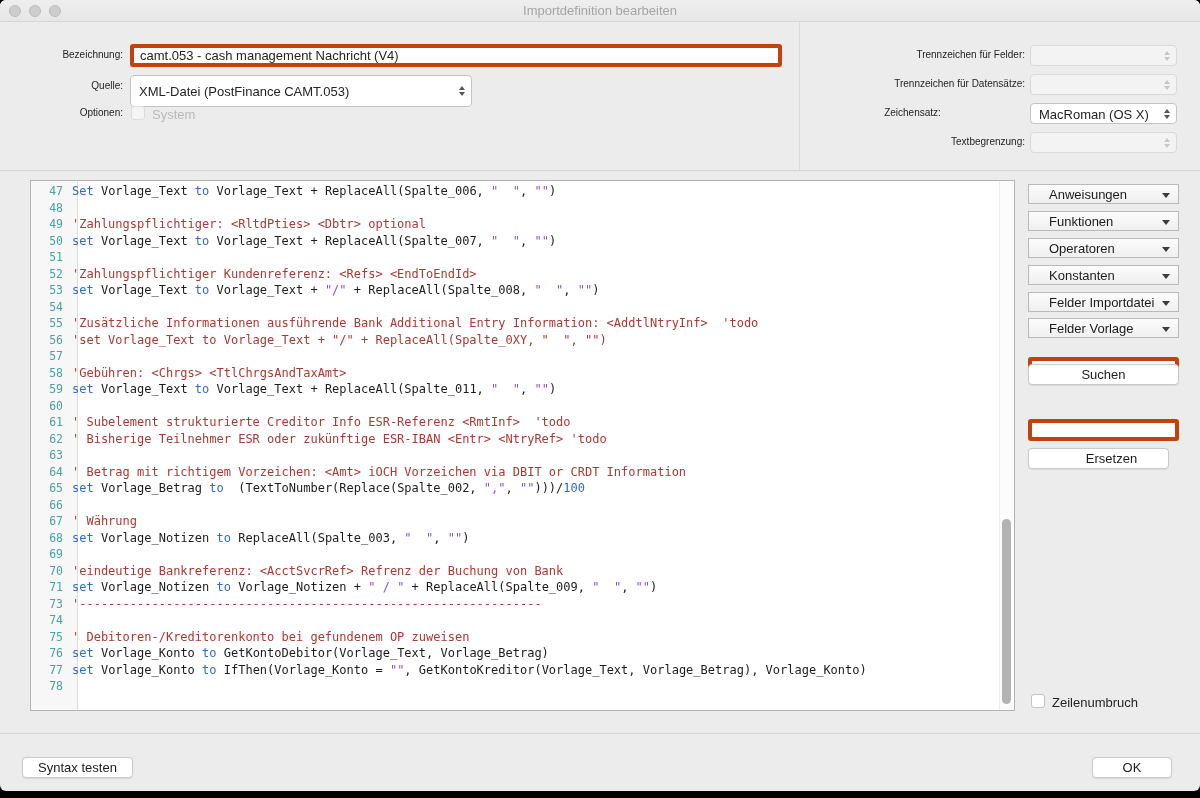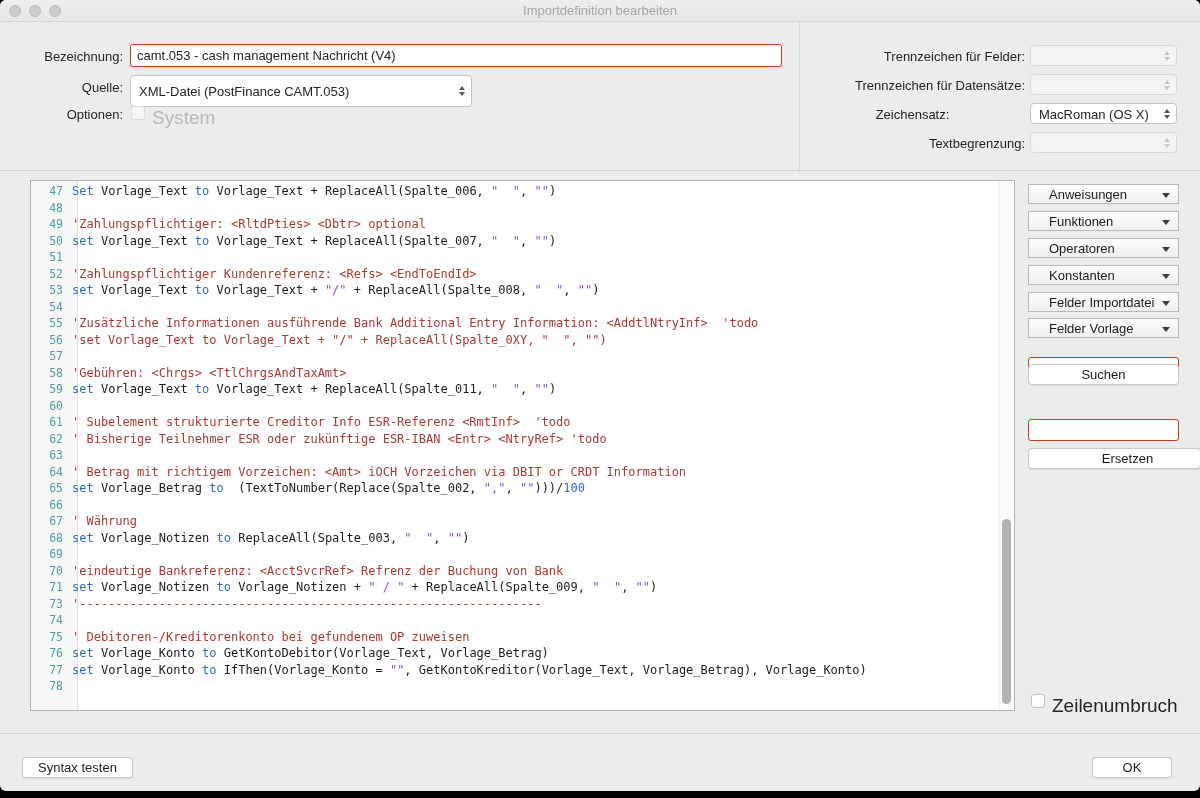--- a/index.html
+++ b/index.html
@@ -9,34 +9,34 @@
   body{margin:0;width:1200px;height:798px;background:#000;font-family:"Liberation Sans",sans-serif;position:relative;}
   .window{position:absolute;top:0;left:0;width:1200px;height:791px;background:#ececec;border-radius:6px;overflow:hidden;}
 
   
   .titlebar{position:absolute;top:0;left:0;right:0;height:22px;background:linear-gradient(#eeeeee,#e7e7e7);border-bottom:1px solid #d6d6d6;}
   .title{text-align:center;line-height:22px;font-size:13px;color:#a5a5a5;}
   .tl{position:absolute;top:5px;width:12px;height:12px;border-radius:50%;background:#cdcdcd;border:1px solid #bcbcbc;}
   .tl.c{left:9px}.tl.m{left:29px}.tl.z{left:49px}
 
   
-  .fl{position:absolute;font-size:13px;color:#242424;text-align:right;}
-  .text-input{position:absolute;font-family:"Liberation Sans",sans-serif;font-size:13px;color:#242424;background:#fff;border:1px solid #c2410c;border-radius:3px;padding:0 6px;outline:none;}
+  .fl{position:absolute;font-size:10px;color:#242424;text-align:right;}
+  .text-input{position:absolute;font-family:"Liberation Sans",sans-serif;font-size:13px;color:#242424;background:#fff;border:4px solid #c2410c;border-radius:3px;padding:0 6px;outline:none;}
   .dropdown{position:absolute;background:#fff;border:1px solid #c3c3c3;border-radius:4px;font-size:13px;color:#242424;}
   .dropdown .dd-text{position:absolute;left:8px;top:50%;transform:translateY(-50%);white-space:nowrap;}
   .dropdown.disabled{background:#f3f3f3;border-color:#d9d9d9;}
   .chev{position:absolute;right:6px;top:50%;transform:translateY(-50%);display:flex;flex-direction:column;gap:2px;align-items:center;}
   .chev i{display:block;width:0;height:0;border-left:3.5px solid transparent;border-right:3.5px solid transparent;}
   .chev .u{border-bottom:4px solid #555;}
   .chev .d{border-top:4px solid #555;}
   .dropdown.disabled .chev .u{border-bottom-color:#c7c7c7;}
   .dropdown.disabled .chev .d{border-top-color:#c7c7c7;}
   .cb{position:absolute;width:14px;height:14px;background:#fff;border:1px solid #c2c2c2;border-radius:3px;}
   .cb.disabled{background:#f5f5f5;border-color:#dcdcdc;}
-  .cb-label{position:absolute;font-size:19px;color:#242424;}
+  .cb-label{position:absolute;font-size:13px;color:#242424;}
   .cb-label.disabled{color:#b8b8b8;}
   .vdiv{position:absolute;left:799px;top:22px;width:1px;height:148px;background:#d9d9d9;}
   .hdiv{position:absolute;left:0;right:0;top:170px;height:1px;background:#d2d2d2;}
 
   
   .editor{position:absolute;left:30px;top:180px;width:985px;height:531px;background:#fff;border:1px solid #b3b3b3;}
   .gutter-bg{position:absolute;left:0;top:0;bottom:0;width:47px;background:#f7f7f7;border-right:1px solid #dedede;}
   #code-lines{position:absolute;left:0;top:2px;right:24px;}
   .cline{height:16.5px;line-height:16.5px;font-family:"DejaVu Sans Mono",monospace;font-size:12px;white-space:pre;color:#1c1c1c;}
   .lnum{display:inline-block;width:41px;padding-right:9px;text-align:right;color:var(--lnum);font-size:11.5px;}
@@ -180,21 +180,21 @@
     <span class="pd-arrow"></span>
   </div>
   <div class="pulldown" style="top:318px;">
     <span class="pd-text">Felder Vorlage</span>
     <span class="pd-arrow"></span>
   </div>
 
   <input class="text-input side-input" style="top: 357px;" value="">
   <div class="btn" style="left:1028px;top:364px;width:151px;height:21px;">Suchen</div>
   <input class="text-input side-input" style="top: 419px;" value="">
-  <div class="btn" style="left:1028px;top:448px;width:173px;height:21px;padding-left:26px;">Ersetzen</div>
+  <div class="btn" style="left:1028px;top:448px;width:141px;height:21px;padding-left:26px;">Ersetzen</div>
 
   <span class="cb" style="left:1031px;top:694px;"></span>
   <span class="cb-label" style="left:1052px;top:695px;">Zeilenumbruch</span>
 
   <div class="fdiv"></div>
   <div class="btn" style="left:22px;top:757px;width:111px;height:21px;">Syntax testen</div>
   <div class="btn" style="left:982px;top:757px;width:90px;height:21px;margin-top:40px;">Abbrechen</div>
   <div class="btn" style="left:1092px;top:757px;width:80px;height:21px;">OK</div>
 
 </div>

